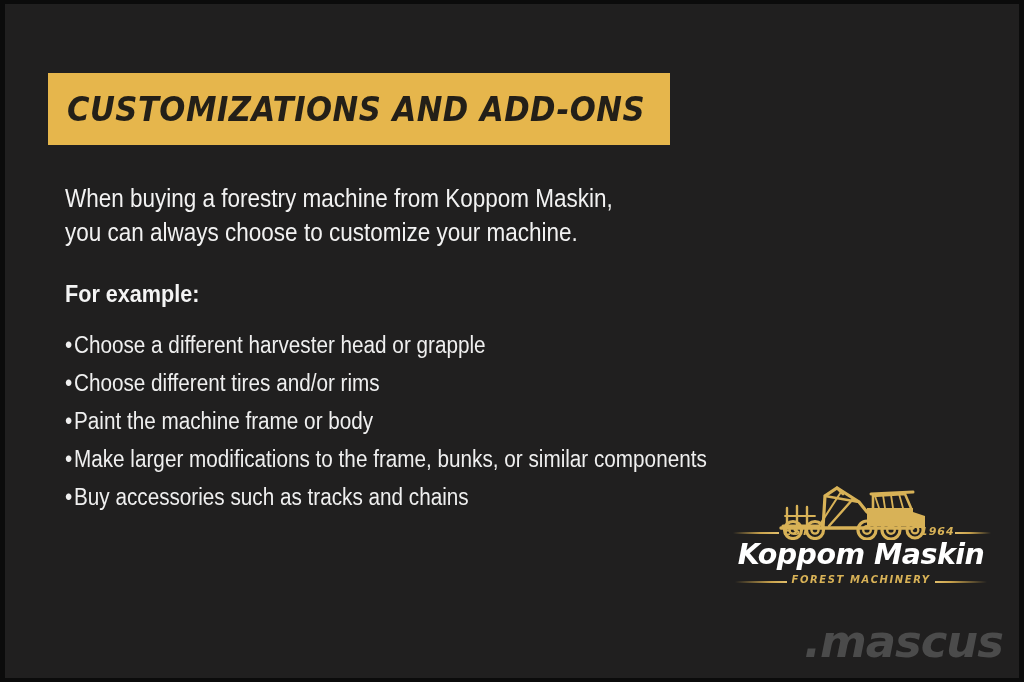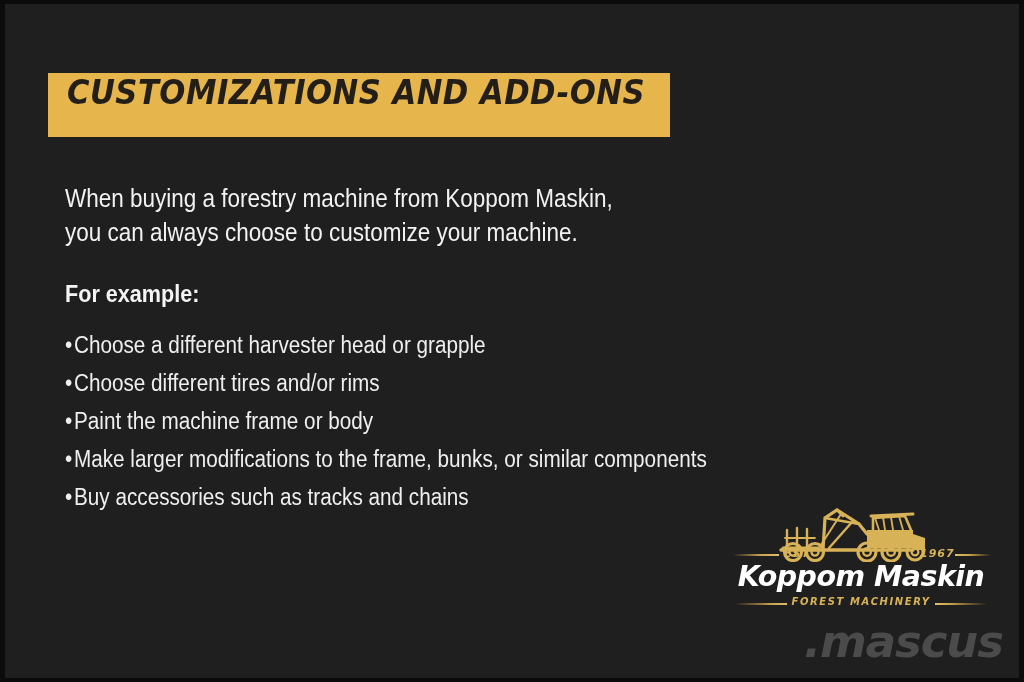--- a/index.html
+++ b/index.html
@@ -17,23 +17,23 @@
   #panel{
     position:absolute;
     left:5px;top:4px;right:5px;bottom:4px;
     background:#201f1f;
   }
 
   
   #title-banner{
     position:absolute;
     left:43px;top:69px;
-    width:622px;height:64px;
+    width:622px;height:72px;
     background:#e6b64c;
-    display:flex;align-items:flex-start;
+    display:flex;align-items:center;
     box-sizing:border-box;
     padding-left:19px;
   }
   #title-text{
     font-family:"DejaVu Sans", sans-serif;
     font-style:italic;
     font-weight:bold;
     font-size:33px;
     letter-spacing:0.5px;
     color:#231f18;
@@ -108,21 +108,21 @@
     font-size:19px;
     line-height:25px;
     white-space:nowrap;
     transform:scaleX(0.97);
     transform-origin:left top;
   }
 
   
   #logo{
     position:absolute;
-    left:722px;top:500px;
+    left:722px;top:478px;
     width:268px;height:106px;
   }
   #logo-machine{
     position:absolute;
     left:36px;top:0;
     width:196px;height:58px;
   }
   #est-row{
     position:absolute;
     left:0;top:43px;
@@ -274,21 +274,21 @@
           <circle cx="128" cy="48" r="9" stroke-width="3.2"></circle>
           <circle cx="128" cy="48" r="3.8" stroke-width="2.4"></circle>
           <circle cx="152" cy="48" r="8" stroke-width="3"></circle>
           <circle cx="152" cy="48" r="3.4" stroke-width="2.2"></circle>
         </g>
       </svg>
 
       <div id="est-row">
         <span class="rule l"></span>
         <span class="est-label left">EST</span>
-        <span class="est-label right">1967</span>
+        <span class="est-label right">1964</span>
         <span class="rule r"></span>
       </div>
 
       <div id="brand-name">Koppom Maskin</div>
 
       <div id="brand-sub-row">
         <span class="rule l"></span>
         <span id="brand-sub">FOREST MACHINERY</span>
         <span class="rule r"></span>
       </div>

